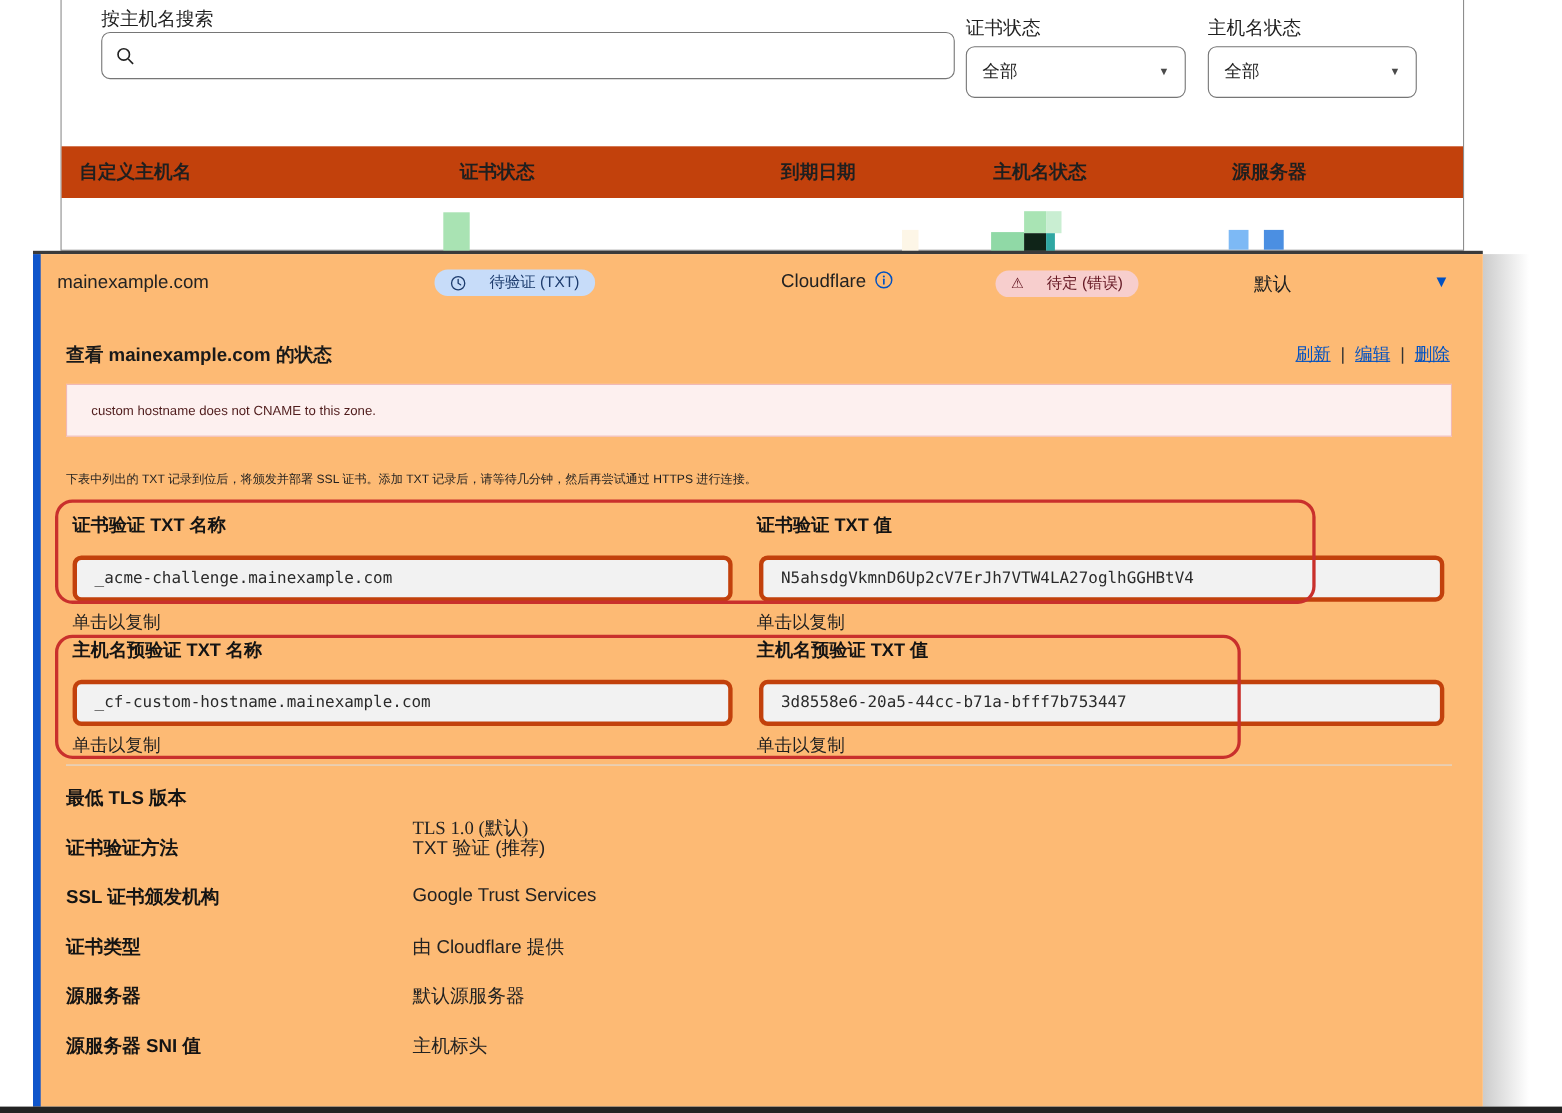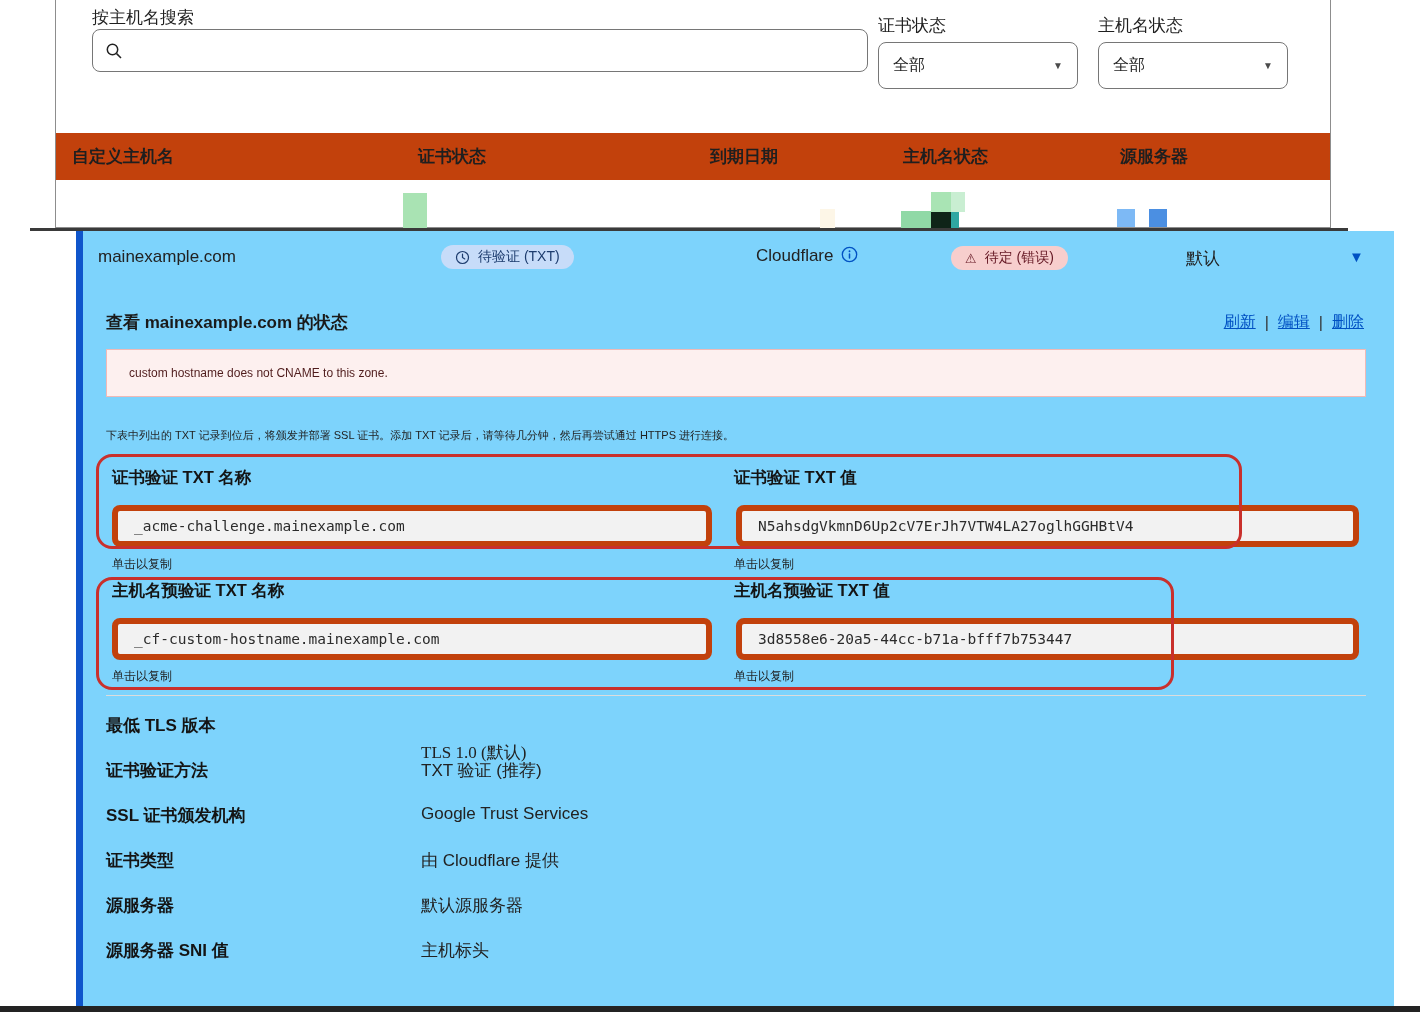--- a/index.html
+++ b/index.html
@@ -11,38 +11,38 @@
   
   .card{border:1px solid #8d8d8d;background:#fff;}
   .field-label{font-size:17px;color:#1f1f1f;}
   .search-box{border:1px solid #767676;border-radius:8px;background:#fff;display:flex;align-items:center;padding:0 12px;gap:8px;}
   .search-box input{border:none;outline:none;flex:1;font-size:15px;font-family:inherit;background:transparent;height:100%;}
   .dropdown{border:1px solid #767676;border-radius:8px;background:#fff;display:flex;align-items:center;justify-content:space-between;padding:0 14px;font-size:16px;cursor:pointer;}
   .dd-chevron{font-size:10px;color:#4a4a4a;}
   .thead{background:#c2410c;}
   .th{position:absolute;top:12px;font-size:17px;font-weight:bold;color:#1f1f1f;white-space:nowrap;}
   
-  .panel{background:#7dd3fc;margin-left:46px;}
+  .panel{background:#fdba74;}
   .hostname{font-size:17px;color:#222;white-space:nowrap;}
-  .pill{display:inline-flex;align-items:center;gap:8px;border-radius:13px;padding:3px 14px;font-size:14px;white-space:nowrap;}
+  .pill{display:inline-flex;align-items:center;gap:21px;border-radius:13px;padding:3px 14px;font-size:14px;white-space:nowrap;}
   .pill-blue{background:#c7dcf9;color:#1d3c6e;}
   .pill-red{background:#f7cecd;color:#641723;}
   .cell-text{font-size:17px;color:#222;white-space:nowrap;}
   .expander{color:#0051c3;font-size:15px;cursor:pointer;}
   .panel-title{font-size:17px;font-weight:bold;color:#1a1a1a;white-space:nowrap;}
   .actions{display:flex;align-items:center;gap:9px;font-size:16px;}
   .actions a{color:#0051c3;text-decoration:underline;cursor:pointer;}
   .action-sep{color:#333;text-decoration:none;}
   .error-banner{background:#fdf0ef;border:1px solid #f0b9b6;color:#4f1c1c;font-size:12px;display:flex;align-items:center;padding-left:22px;}
   .instruction{font-size:11px;color:#1f1f1f;white-space:nowrap;}
   .redbox{border:3px solid #c9302c;border-radius:16px;background:transparent;pointer-events:none;}
   .sec-label{font-size:16.5px;font-weight:bold;color:#141414;white-space:nowrap;}
-  .valuebox{background:#f2f2f2;border:6px solid #c2410c;border-radius:8px;display:flex;align-items:center;padding:0 16px;
+  .valuebox{background:#f2f2f2;border:4px solid #c2410c;border-radius:8px;display:flex;align-items:center;padding:0 16px;
     font-family:"DejaVu Sans Mono","Liberation Mono",monospace;font-size:14.5px;color:#2b2b2b;cursor:pointer;white-space:nowrap;overflow:hidden;}
-  .copyhint{font-size:12px;color:#1f1f1f;}
+  .copyhint{font-size:16px;color:#1f1f1f;}
   .divider{background:#dcdcdc;}
   .detail-label{font-size:17px;font-weight:bold;color:#141414;white-space:nowrap;}
   .detail-value{font-size:17px;color:#222;white-space:nowrap;}
   .shadow-right{background:linear-gradient(to right, rgba(70,70,70,.28), rgba(70,70,70,0));}
   .icon{display:inline-flex;align-items:center;}
 </style>
 </head>
 <body>
 
 <div id="screen">

